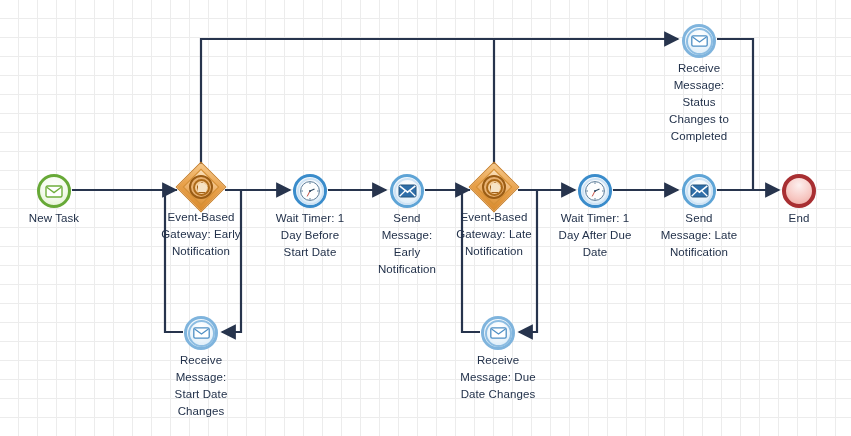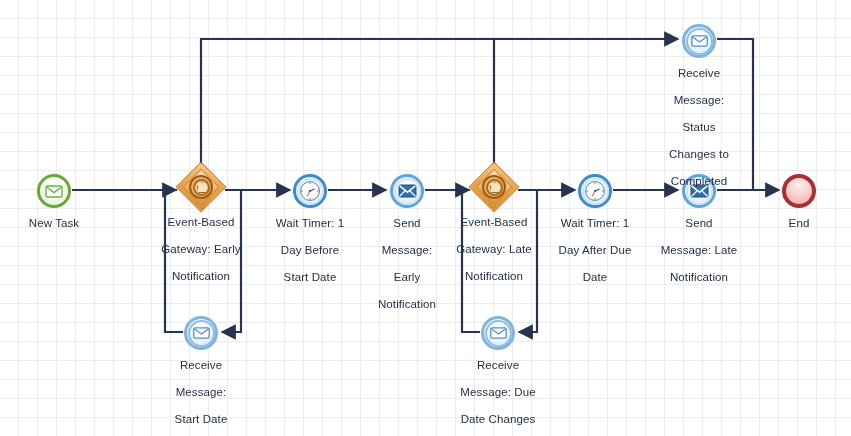--- a/index.html
+++ b/index.html
@@ -35,21 +35,21 @@
   }
   .node-icon {
     position: relative;
     width: 34px;
     height: 34px;
     margin: 0 auto;
   }
   .node-label {
     margin-top: 2px;
     font-size: 11.5px;
-    line-height: 27px;
+    line-height: 17px;
     color: #22314a;
     letter-spacing: 0.1px;
     white-space: pre-line;
   }
   .node-label.narrow { width: 96px; margin-left: auto; margin-right: auto; }
   .node-label.mid { width: 106px; margin-left: auto; margin-right: auto; }
   .node-label.wide { width: 118px; margin-left: auto; margin-right: auto; }
 
   
   .ev {

